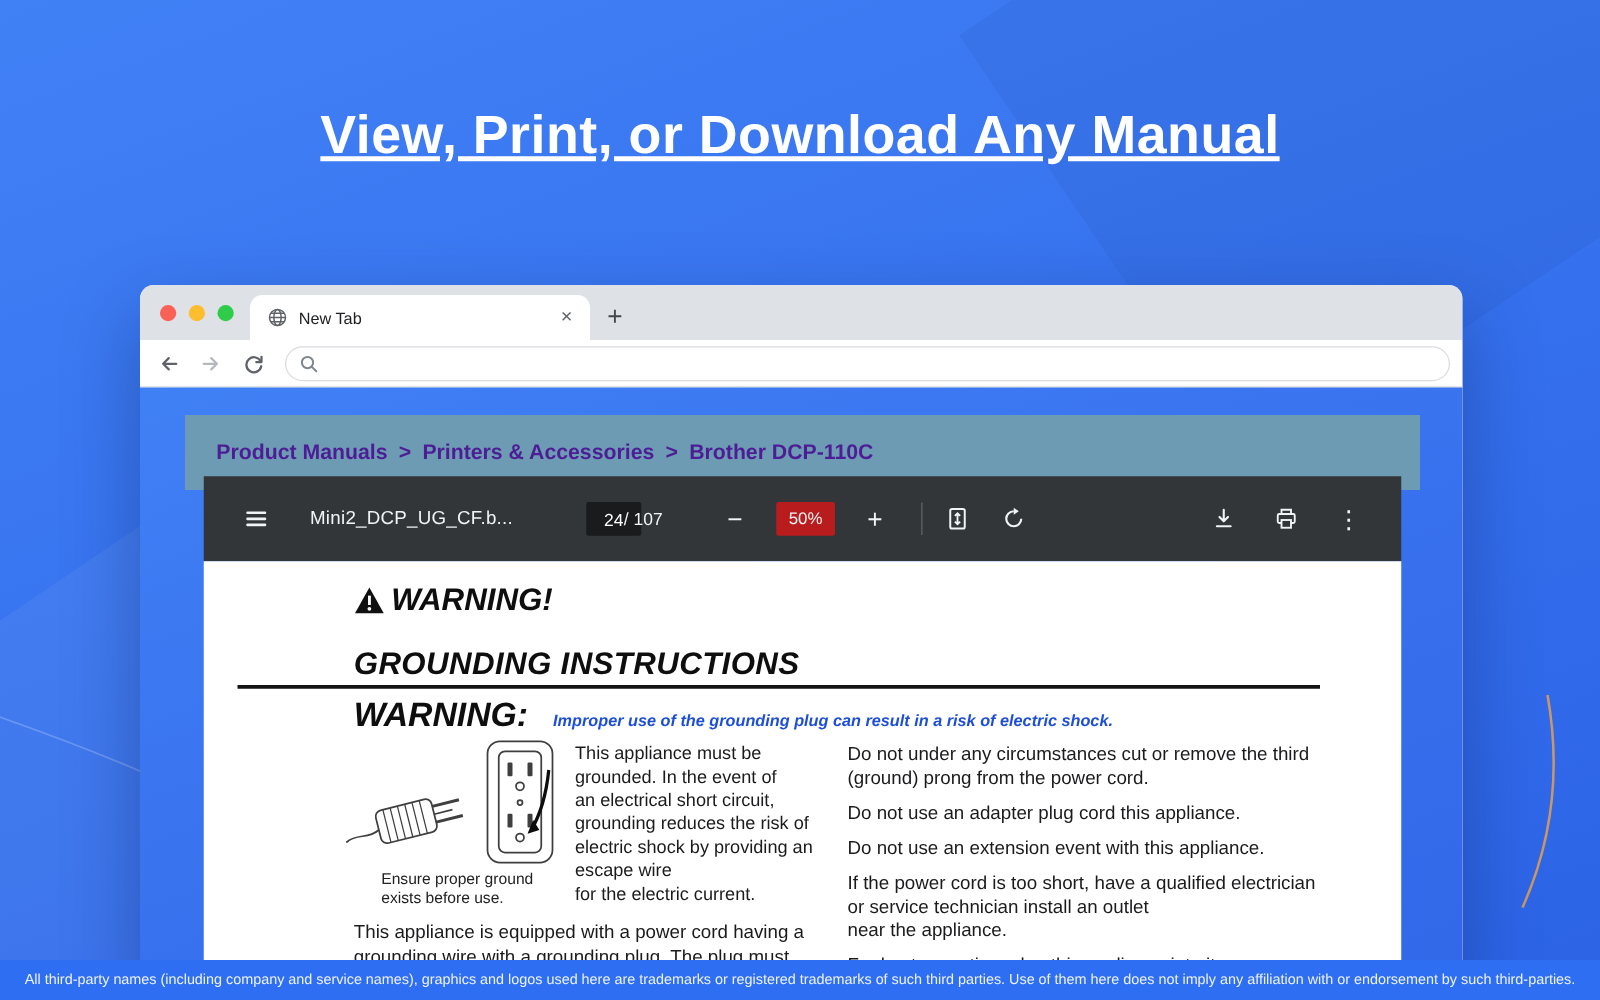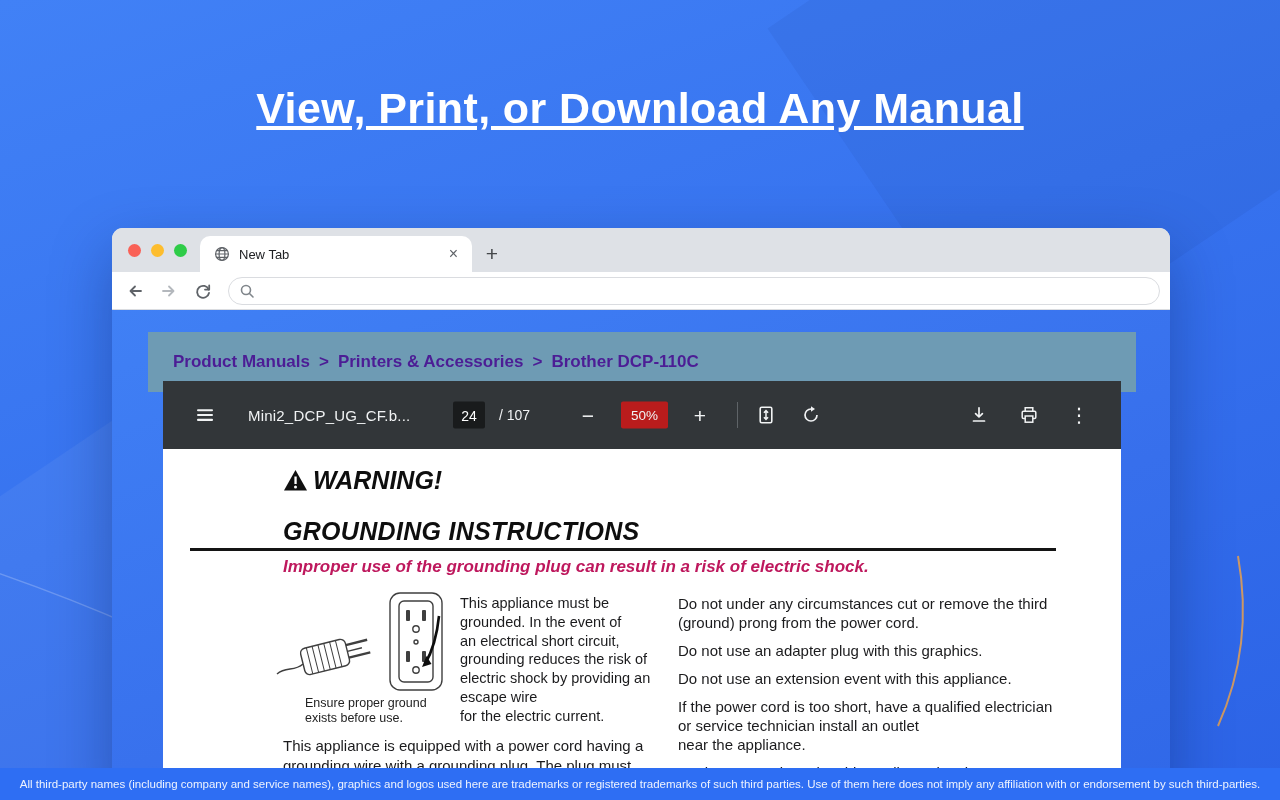--- a/index.html
+++ b/index.html
@@ -45,38 +45,38 @@
                     background:#6e9bb4; display:flex; align-items:center; padding:0 25px;
                     color:#4c1d95; font-size:17px; font-weight:700; }
   .breadcrumb-bar .sep { margin:0 9px; }
 
   .pdf { position:absolute; left:51px; top:71px; width:958px; }
   .pdf-toolbar { height:68px; background:#323639; position:relative; color:#f1f3f4; }
   .tb { position:absolute; top:50%; transform:translateY(-50%); }
   .icon-btn { width:36px; height:36px; display:flex; align-items:center; justify-content:center;
               border-radius:50%; color:#f1f3f4; background:transparent; border:none; }
   .tb-filename { left:85px; font-size:15px; font-weight:500; letter-spacing:.2px; }
-  .tb-pageinput { left:290px; width:32px; height:27px; background:#191b1c; border:none;
+  .tb-pageinput { left:306px; width:44px; height:27px; background:#191b1c; border:none;
                   color:#fff; text-align:center; font-size:14px; border-radius:2px;
                   font-family:"Liberation Sans",sans-serif; }
   .tb-pagetotal { left:336px; font-size:14px; }
   .tb-zoom { left:458px; width:47px; height:27px; background:#b91c1c; border-radius:2px;
              display:flex; align-items:center; justify-content:center; font-size:13.5px; }
   .tb-divider { left:574px; width:1px; height:26px; background:#5f6468; }
   .glyph-btn { font-size:21px; line-height:1; }
 
   .pdf-page { height:351px; background:#ffffff; position:relative; overflow:hidden; color:#1b1b1d; }
   .warn-head { position:absolute; left:120px; top:17px; display:flex; align-items:center; gap:5px;
                font-style:italic; font-weight:700; font-size:25px; color:#0e0e0e; }
   .section-head { position:absolute; left:120px; top:68px; font-style:italic; font-weight:700;
                   font-size:25px; letter-spacing:.3px; color:#0e0e0e; }
   .rule { position:absolute; left:27px; top:99px; width:866px; height:2.5px; background:#141414; }
   .warn-line { position:absolute; left:120px; top:108px; display:flex; align-items:baseline; gap:20px; }
   .warn-line .big { font-style:italic; font-weight:700; font-size:27px; color:#0e0e0e; }
-  .warn-line .small { font-style:italic; font-weight:700; font-size:17px; color:#be185d; }
+  .warn-line .small { font-style:italic; font-weight:700; font-size:13px; color:#1d4ed8; }
   .figure { position:absolute; left:113px; top:141px; }
   .fig-caption { position:absolute; left:142px; top:247px; font-size:12.5px; line-height:15px;
                  white-space:pre-line; color:#222; }
   .left-col { position:absolute; left:297px; top:145px; width:225px; font-size:14.5px;
               line-height:18.8px; white-space:pre-line; }
   .right-col { position:absolute; left:515px; top:145px; width:400px; font-size:15px; line-height:19px; }
   .right-col p { white-space:pre-line; margin:0 0 9px 0; }
   .bottom-para { position:absolute; left:120px; top:287px; width:430px; font-size:15px;
                  line-height:19.5px; white-space:pre-line; }
 
@@ -207,20 +207,21 @@
                 <path d="M12.5 1 24 21.6H1z" fill="#101010"></path>
                 <rect x="11.4" y="7.5" width="2.3" height="7.5" fill="#fff"></rect>
                 <circle cx="12.5" cy="18" r="1.5" fill="#fff"></circle>
               </svg>
           </span>
           <span>WARNING!</span>
         </div>
         <div class="section-head">GROUNDING INSTRUCTIONS</div>
         <div class="rule"></div>
         <div class="warn-line">
+          <span class="big">WARNING:</span>
           <span class="small">Improper use of the grounding plug can result in a risk of electric shock.</span>
         </div>
 
         <div class="figure">
           <svg width="178" height="103" viewBox="0 0 178 103">
             <g fill="none" stroke="#3f3f3f" stroke-width="1.4">
               <path d="M1 84 C 10 76, 18 82, 27 74"></path>
               <g transform="rotate(-14 55 66)">
                 <rect x="26" y="52" width="46" height="27" rx="5"></rect>
                 <path stroke-width="1" d="M33 52v27M39 52v27M45 52v27M51 52v27M57 52v27M63 52v27"></path>
@@ -250,21 +251,21 @@
 grounded. In the event of
 an electrical short circuit,
 grounding reduces the risk of
 electric shock by providing an
 escape wire
 for the electric current.</div>
 
         <div class="right-col">
           <p>Do not under any circumstances cut or remove the third
 (ground) prong from the power cord.</p>
-          <p>Do not use an adapter plug with this graphics.</p>
+          <p>Do not use an adapter plug cord this appliance.</p>
           <p>Do not use an extension event with this appliance.</p>
           <p>If the power cord is too short, have a qualified electrician
 or service technician install an outlet
 near the appliance.</p>
           <p>For best operation, plug this appliance into its</p>
         </div>
 
         <div class="bottom-para">This appliance is equipped with a power cord having a
 grounding wire with a grounding plug. The plug must</div>
       </div>

